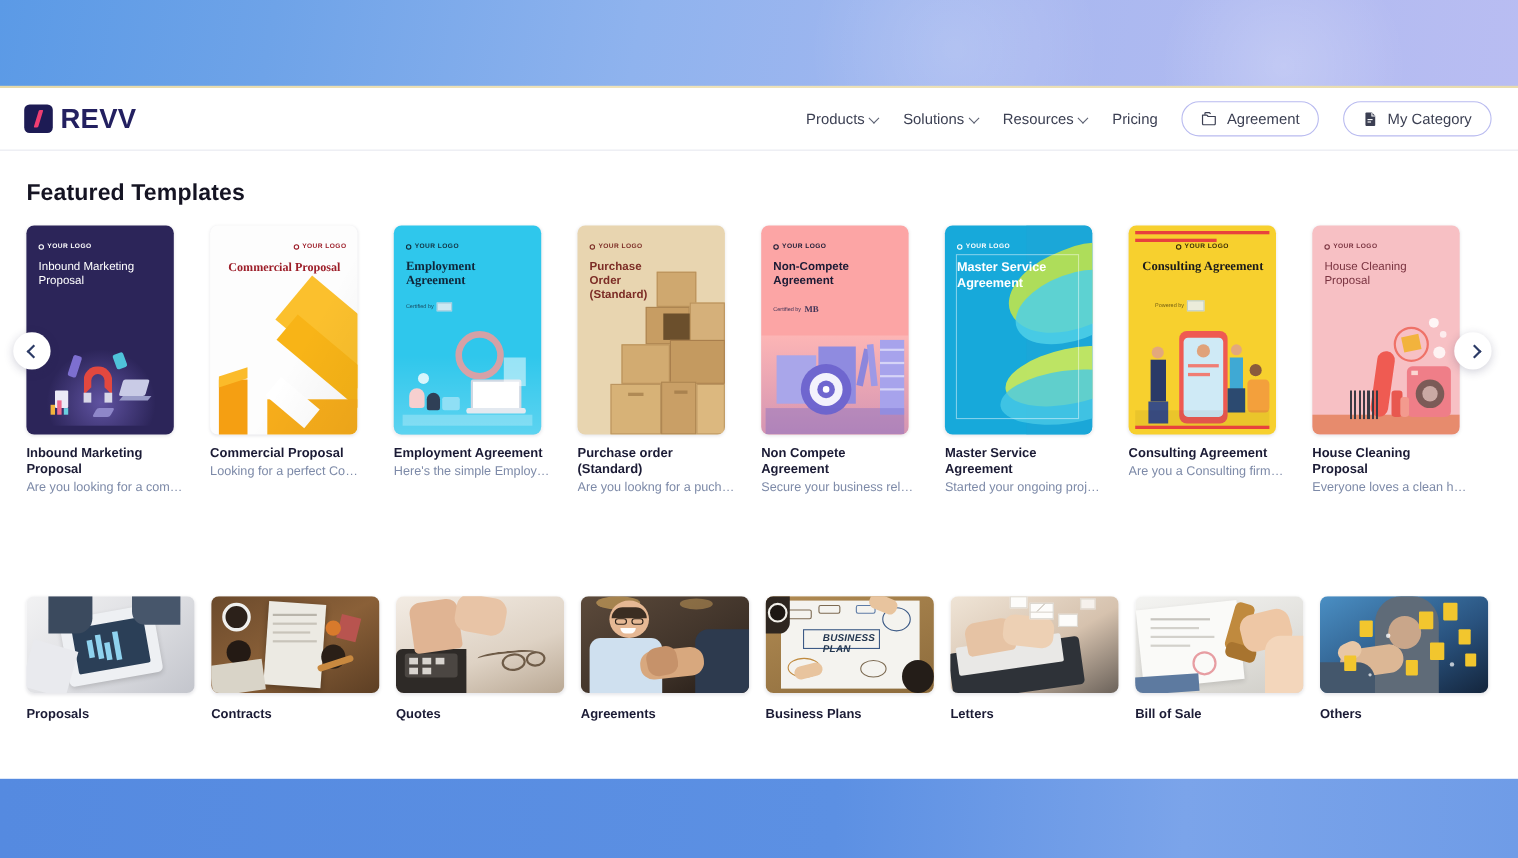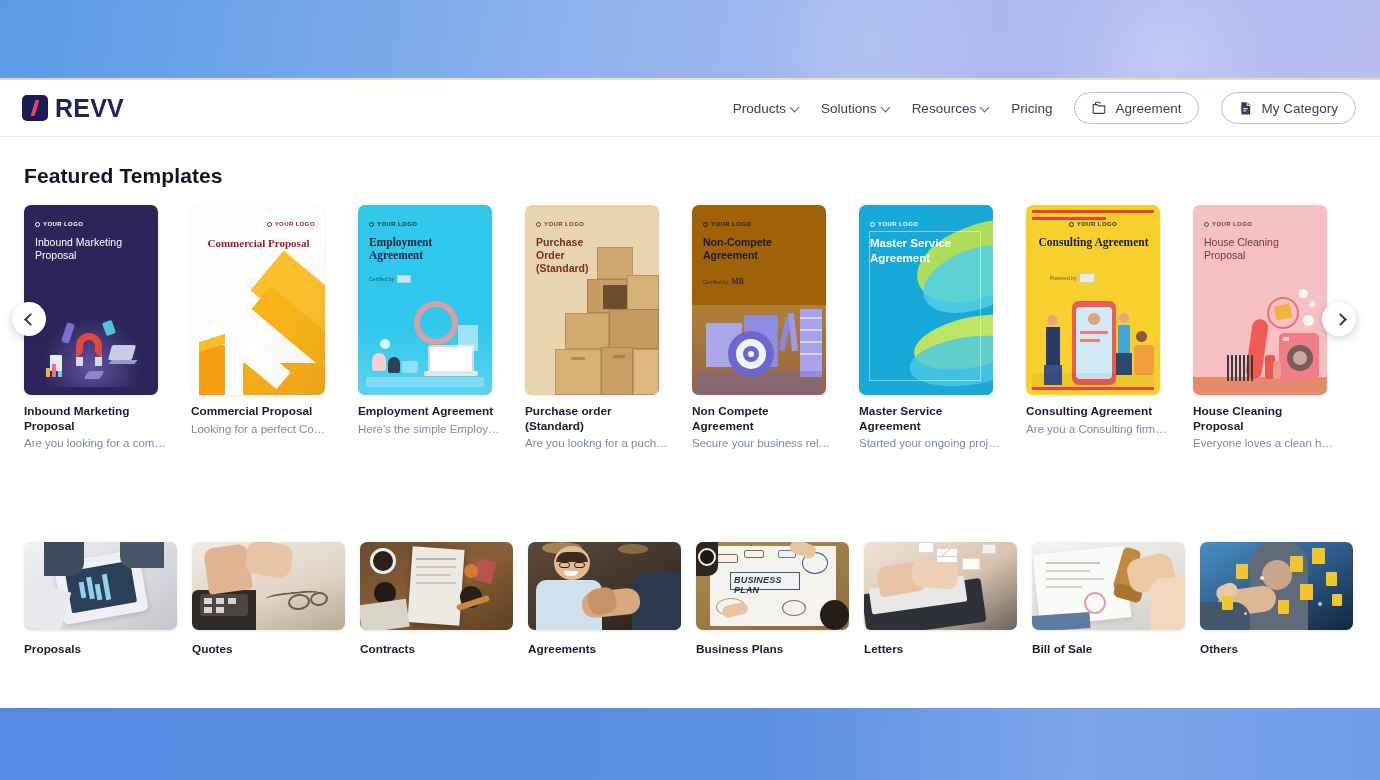--- a/index.html
+++ b/index.html
@@ -319,21 +319,21 @@
             <span class="dot"></span>
               <span>YOUR LOGO</span>
           </div>
           <div class="ttitle" style="color:#7c2d26;font-weight:700;width:72px;">Purchase Order (Standard)</div>
         </div>
         <div class="tname">Purchase order (Standard)</div>
         <div class="tdesc">Are you lookng for a pucha...</div>
       </div>
 
       <div class="tcard">
-        <div class="thumb" style="background:#a16207;">
+        <div class="thumb" style="background:#fca5a5;">
           <div class="sc">
             <div class="el" style="left:0;top:100px;width:134px;height:90px;background:linear-gradient(180deg,rgba(255,255,255,.18),rgba(120,110,210,.30));"></div>
             <div class="el" style="left:14px;top:118px;width:36px;height:44px;background:#a9a6ea;"></div>
             <div class="el" style="left:52px;top:110px;width:34px;height:52px;background:#8f8be0;"></div>
             <div class="el" style="left:36px;top:126px;width:46px;height:46px;border-radius:50%;background:#6f66cf;"></div>
             <div class="el" style="left:44px;top:134px;width:30px;height:30px;border-radius:50%;background:#f3f2fc;"></div>
             <div class="el" style="left:51px;top:141px;width:16px;height:16px;border-radius:50%;background:#6f66cf;"></div>
             <div class="el" style="left:56px;top:146px;width:6px;height:6px;border-radius:50%;background:#fff;"></div>
             <div class="el" style="left:90px;top:112px;width:6px;height:34px;background:#8c86dc;transform:rotate(12deg);"></div>
             <div class="el" style="left:98px;top:108px;width:6px;height:38px;background:#9e99e6;transform:rotate(-6deg);"></div>
@@ -458,58 +458,58 @@
         <div class="el" style="left:80px;top:32px;width:5px;height:26px;background:#8fd3ef;transform:rotate(-10deg);"></div>
         <div class="el" style="left:20px;top:0;width:40px;height:34px;background:#3b4a5e;border-radius:0 0 14px 0;"></div>
         <div class="el" style="left:96px;top:0;width:44px;height:26px;background:#47566b;border-radius:0 0 0 12px;"></div>
         <div class="el" style="left:0;top:44px;width:42px;height:44px;background:#e9eaee;transform:rotate(16deg);"></div>
       </div>
       <div class="cat-label">Proposals</div>
     </div>
 
     <div class="cat">
       <div class="cat-img">
+        <div class="cat-ph" style="background:linear-gradient(150deg,#6b4a2c,#8a6038 50%,#5d3f24);"></div>
+        <div class="el" style="left:50px;top:6px;width:52px;height:76px;background:#eceae3;transform:rotate(4deg);box-shadow:0 2px 6px rgba(0,0,0,.3);"></div>
+        <div class="el" style="left:56px;top:16px;width:40px;height:2px;background:#b9b5ab;"></div>
+        <div class="el" style="left:56px;top:24px;width:40px;height:2px;background:#c8c4ba;"></div>
+        <div class="el" style="left:56px;top:32px;width:34px;height:2px;background:#c8c4ba;"></div>
+        <div class="el" style="left:56px;top:40px;width:40px;height:2px;background:#c8c4ba;"></div>
+        <div class="el" style="left:10px;top:6px;width:26px;height:26px;border-radius:50%;background:#2c211a;border:3px solid #f0f0ee;"></div>
+        <div class="el" style="left:14px;top:40px;width:22px;height:22px;border-radius:50%;background:#241a14;"></div>
+        <div class="el" style="left:100px;top:44px;width:22px;height:22px;border-radius:50%;background:#2a1f17;"></div>
+        <div class="el" style="left:116px;top:18px;width:18px;height:22px;background:#b8544f;transform:rotate(14deg);"></div>
+        <div class="el" style="left:104px;top:22px;width:14px;height:14px;border-radius:50%;background:#d87a2c;"></div>
+        <div class="el" style="left:96px;top:58px;width:34px;height:6px;background:#c9893f;transform:rotate(-18deg);border-radius:3px;"></div>
+        <div class="el" style="left:0;top:60px;width:48px;height:28px;background:#d9d4c8;transform:rotate(-8deg);"></div>
+      </div>
+      <div class="cat-label">Contracts</div>
+    </div>
+
+    <div class="cat">
+      <div class="cat-img">
         <div class="cat-ph" style="background:linear-gradient(160deg,#f3ece4,#ded2c4 60%,#b9a894);"></div>
         <div class="el" style="left:0;top:48px;width:64px;height:40px;background:#2e2a27;border-radius:6px 0 0 0;"></div>
         <div class="el" style="left:8px;top:52px;width:48px;height:22px;background:#4b4642;border-radius:3px;"></div>
         <div class="el" style="left:12px;top:56px;width:8px;height:6px;background:#d8d4cf;"></div>
         <div class="el" style="left:24px;top:56px;width:8px;height:6px;background:#d8d4cf;"></div>
         <div class="el" style="left:36px;top:56px;width:8px;height:6px;background:#d8d4cf;"></div>
         <div class="el" style="left:12px;top:65px;width:8px;height:6px;background:#d8d4cf;"></div>
         <div class="el" style="left:24px;top:65px;width:8px;height:6px;background:#d8d4cf;"></div>
         <div class="el" style="left:14px;top:4px;width:44px;height:46px;background:#e0b493;border-radius:10px 10px 4px 4px;transform:rotate(-8deg);"></div>
         <div class="el" style="left:54px;top:0;width:46px;height:34px;background:#e8c4a6;border-radius:12px;transform:rotate(10deg);"></div>
         <div class="el" style="left:74px;top:50px;width:54px;height:10px;border-top:2px solid #6e5b47;border-radius:40% 40% 0 0;transform:rotate(-6deg);"></div>
         <div class="el" style="left:96px;top:52px;width:22px;height:16px;border:2px solid #6e5b47;border-radius:50%;transform:rotate(-6deg);"></div>
         <div class="el" style="left:118px;top:50px;width:18px;height:14px;border:2px solid #6e5b47;border-radius:50%;transform:rotate(-6deg);"></div>
       </div>
       <div class="cat-label">Quotes</div>
     </div>
 
     <div class="cat">
       <div class="cat-img">
-        <div class="cat-ph" style="background:linear-gradient(150deg,#6b4a2c,#8a6038 50%,#5d3f24);"></div>
-        <div class="el" style="left:50px;top:6px;width:52px;height:76px;background:#eceae3;transform:rotate(4deg);box-shadow:0 2px 6px rgba(0,0,0,.3);"></div>
-        <div class="el" style="left:56px;top:16px;width:40px;height:2px;background:#b9b5ab;"></div>
-        <div class="el" style="left:56px;top:24px;width:40px;height:2px;background:#c8c4ba;"></div>
-        <div class="el" style="left:56px;top:32px;width:34px;height:2px;background:#c8c4ba;"></div>
-        <div class="el" style="left:56px;top:40px;width:40px;height:2px;background:#c8c4ba;"></div>
-        <div class="el" style="left:10px;top:6px;width:26px;height:26px;border-radius:50%;background:#2c211a;border:3px solid #f0f0ee;"></div>
-        <div class="el" style="left:14px;top:40px;width:22px;height:22px;border-radius:50%;background:#241a14;"></div>
-        <div class="el" style="left:100px;top:44px;width:22px;height:22px;border-radius:50%;background:#2a1f17;"></div>
-        <div class="el" style="left:116px;top:18px;width:18px;height:22px;background:#b8544f;transform:rotate(14deg);"></div>
-        <div class="el" style="left:104px;top:22px;width:14px;height:14px;border-radius:50%;background:#d87a2c;"></div>
-        <div class="el" style="left:96px;top:58px;width:34px;height:6px;background:#c9893f;transform:rotate(-18deg);border-radius:3px;"></div>
-        <div class="el" style="left:0;top:60px;width:48px;height:28px;background:#d9d4c8;transform:rotate(-8deg);"></div>
-      </div>
-      <div class="cat-label">Contracts</div>
-    </div>
-
-    <div class="cat">
-      <div class="cat-img">
         <div class="cat-ph" style="background:linear-gradient(150deg,#5c4a3b,#3d3128 65%,#221913);"></div>
         <div class="el" style="left:14px;top:0;width:40px;height:12px;border-radius:50%;background:#e8b763;opacity:.55;"></div>
         <div class="el" style="left:90px;top:2px;width:30px;height:10px;border-radius:50%;background:#e8b763;opacity:.4;"></div>
         <div class="el" style="left:26px;top:4px;width:36px;height:34px;border-radius:50%;background:#e6b894;"></div>
         <div class="el" style="left:28px;top:10px;width:32px;height:10px;background:#3b2d22;border-radius:12px 12px 0 0;"></div>
         <div class="el" style="left:31px;top:20px;width:11px;height:6px;border:1.4px solid #2b2018;border-radius:3px;"></div>
         <div class="el" style="left:46px;top:20px;width:11px;height:6px;border:1.4px solid #2b2018;border-radius:3px;"></div>
         <div class="el" style="left:36px;top:29px;width:14px;height:5px;background:#fff;border-radius:0 0 6px 6px;"></div>
         <div class="el" style="left:8px;top:38px;width:66px;height:50px;background:#cfe0ef;border-radius:10px 10px 0 0;"></div>
         <div class="el" style="left:104px;top:30px;width:49px;height:58px;background:#2d3a4e;border-radius:12px 0 0 0;"></div>
@@ -517,21 +517,21 @@
         <div class="el" style="left:60px;top:46px;width:28px;height:26px;background:#c6926a;border-radius:10px;transform:rotate(-12deg);"></div>
       </div>
       <div class="cat-label">Agreements</div>
     </div>
 
     <div class="cat">
       <div class="cat-img">
         <div class="cat-ph" style="background:linear-gradient(160deg,#b08a52,#8c6b3c);"></div>
         <div class="el" style="left:14px;top:4px;width:126px;height:80px;background:#f4f3ef;"></div>
         <div class="el" style="left:34px;top:30px;width:70px;height:18px;border:1.6px solid #3c5a86;"></div>
-        <div class="el" style="left:38px;top:33px;width:62px;height:12px;font-family:'Liberation Sans',sans-serif;font-size:9px;font-weight:700;font-style:italic;color:#23364f;letter-spacing:.2px;">BUSINESS PLAN</div>
+        <div class="el" style="left:52px;top:33px;width:62px;height:12px;font-family:'Liberation Sans',sans-serif;font-size:9px;font-weight:700;font-style:italic;color:#23364f;letter-spacing:.2px;">BUSINESS PLAN</div>
         <div class="el" style="left:18px;top:12px;width:24px;height:9px;border:1.2px solid #7c6a52;border-radius:2px;"></div>
         <div class="el" style="left:48px;top:8px;width:20px;height:8px;border:1.2px solid #7c6a52;border-radius:2px;"></div>
         <div class="el" style="left:82px;top:8px;width:18px;height:8px;border:1.2px solid #5d7ba6;border-radius:2px;"></div>
         <div class="el" style="left:106px;top:10px;width:26px;height:22px;border:1.4px solid #3c5a86;border-radius:50%;"></div>
         <div class="el" style="left:20px;top:56px;width:30px;height:18px;border:1.4px solid #c08a3e;border-radius:50%;"></div>
         <div class="el" style="left:86px;top:58px;width:24px;height:16px;border:1.2px solid #7c6a52;border-radius:50%;"></div>
         <div class="el" style="left:0;top:0;width:22px;height:34px;background:#2e2620;border-radius:0 0 10px 0;"></div>
         <div class="el" style="left:2px;top:6px;width:18px;height:18px;border-radius:50%;background:#1d1713;border:2px solid #f1efe9;"></div>
         <div class="el" style="left:124px;top:58px;width:29px;height:30px;border-radius:50%;background:#241d18;"></div>
         <div class="el" style="left:94px;top:0;width:26px;height:14px;background:#e8c49e;transform:rotate(22deg);border-radius:6px;"></div>

